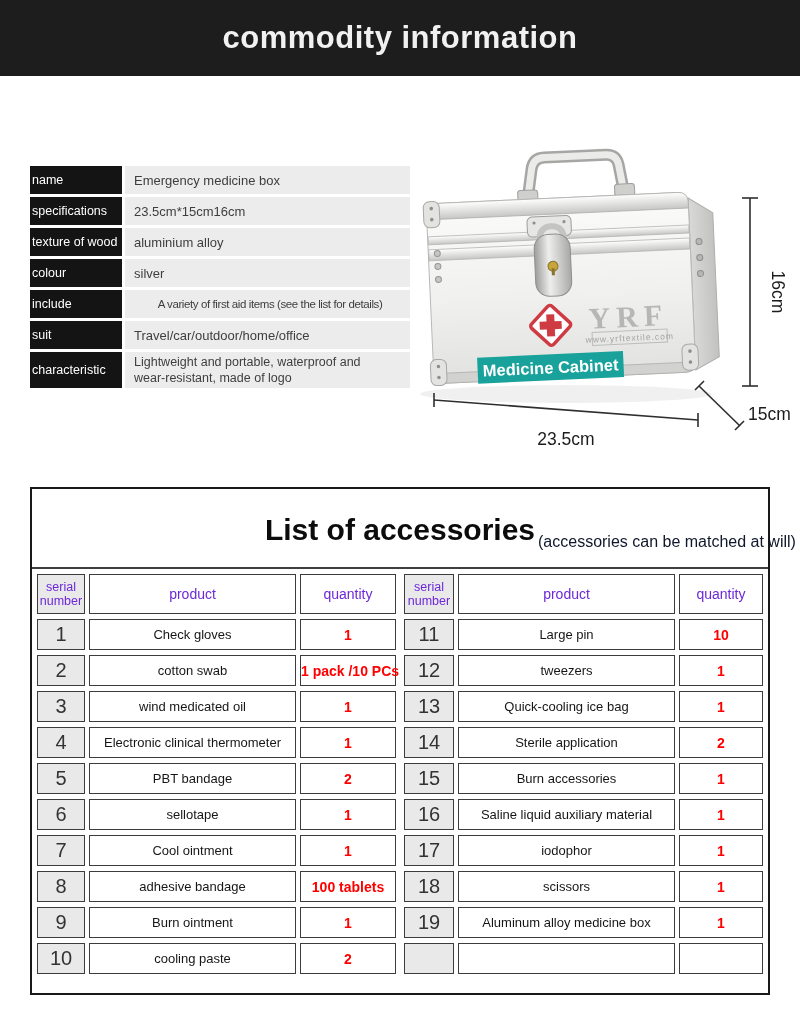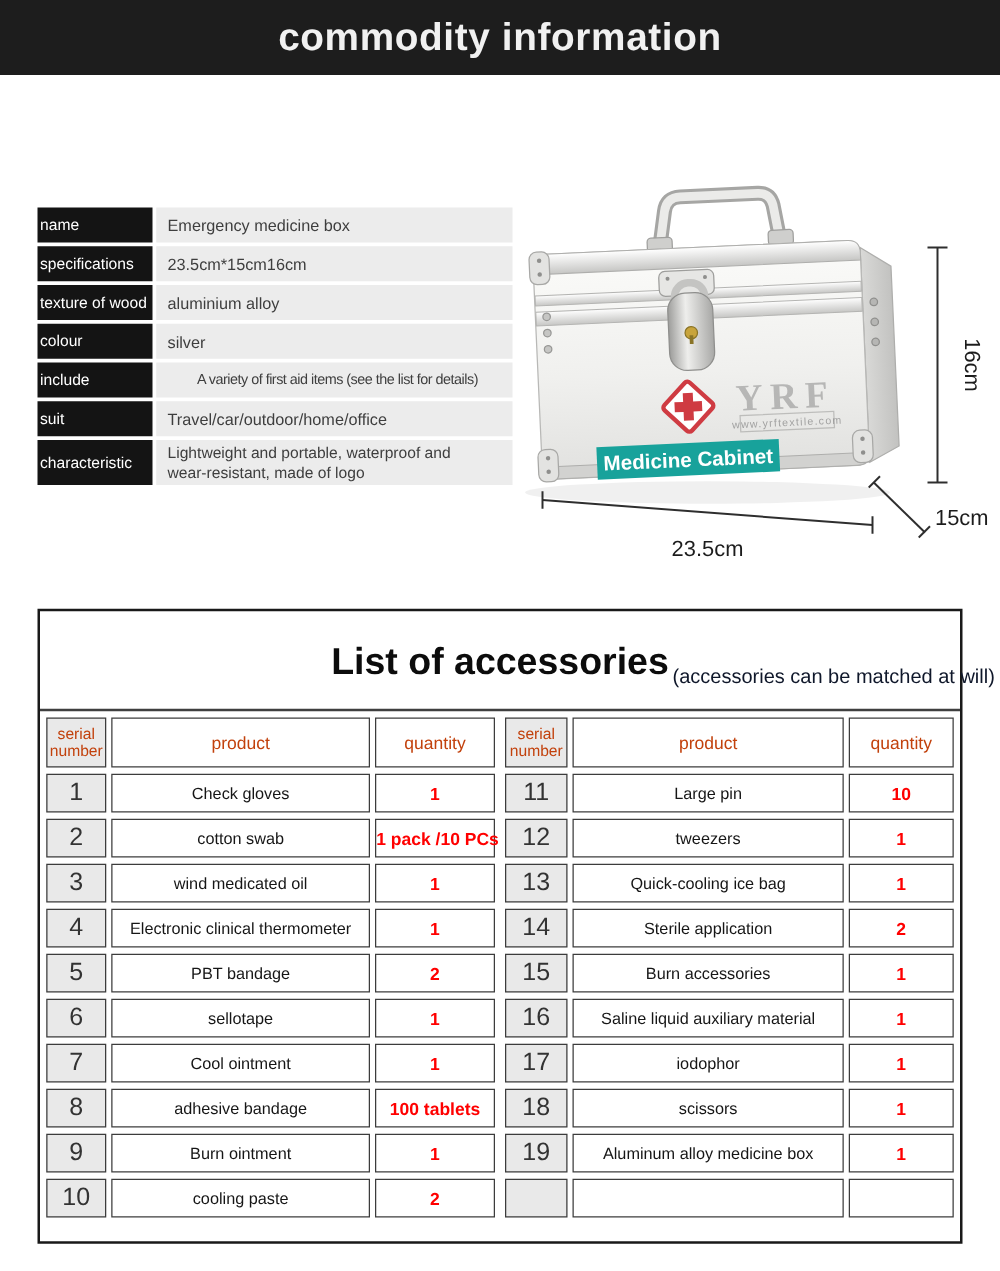--- a/index.html
+++ b/index.html
@@ -3,21 +3,21 @@
 <meta charset="utf-8">
 <style>
   html,body { margin:0; padding:0; background:#ffffff; }
   .page {
     position:relative; width:800px; height:1017px; overflow:hidden;
     background:#ffffff; font-family:"Liberation Sans", sans-serif;
   }
 
   
   .top-banner {
-    position:absolute; left:0; top:0; width:800px; height:60px;
+    position:absolute; left:0; top:0; width:800px; height:76px;
     background:#1d1d1d; display:flex; align-items:center; justify-content:center;text-align:center;
   }
   .top-banner .title {
     color:#f1f1f1; font-size:31px; font-weight:bold; letter-spacing:.5px;
   }
 
   
   .spec-table {
     position:absolute; left:27px; top:163px;
     border-collapse:separate; border-spacing:3px;
@@ -52,21 +52,21 @@
     position:absolute; left:calc(50% + 138px); top:44px;
     font-size:16px; color:#0f172a; white-space:nowrap;
   }
   .loa-tables { display:flex; padding:0 1px; }
   table.acc {
     width:50%; border-collapse:separate; border-spacing:4px 5px; table-layout:fixed;
   }
   .acc th, .acc td {
     border:1.5px solid #3c3c3c; text-align:center; vertical-align:middle; padding:0;
   }
-  .acc th { height:38px; font-weight:normal; background:#ffffff; font-size:14px; color:#c2410c; }
+  .acc th { height:38px; font-weight:normal; background:#ffffff; font-size:14px; color:#6d28d9; }
   .acc th.serial-h { background:#e9e9e9; font-size:12.5px; line-height:1.15; }
   .acc td { height:29px; background:#ffffff; }
   .acc td.serial { background:#e9e9e9; font-size:20px; color:#333333; }
   .acc td.product { font-size:13px; color:#161616; }
   .acc td.quantity { font-size:14px; font-weight:bold; color:#ff0000; white-space:nowrap; }
 </style>
 </head>
 <body>
 
 <div class="page">

